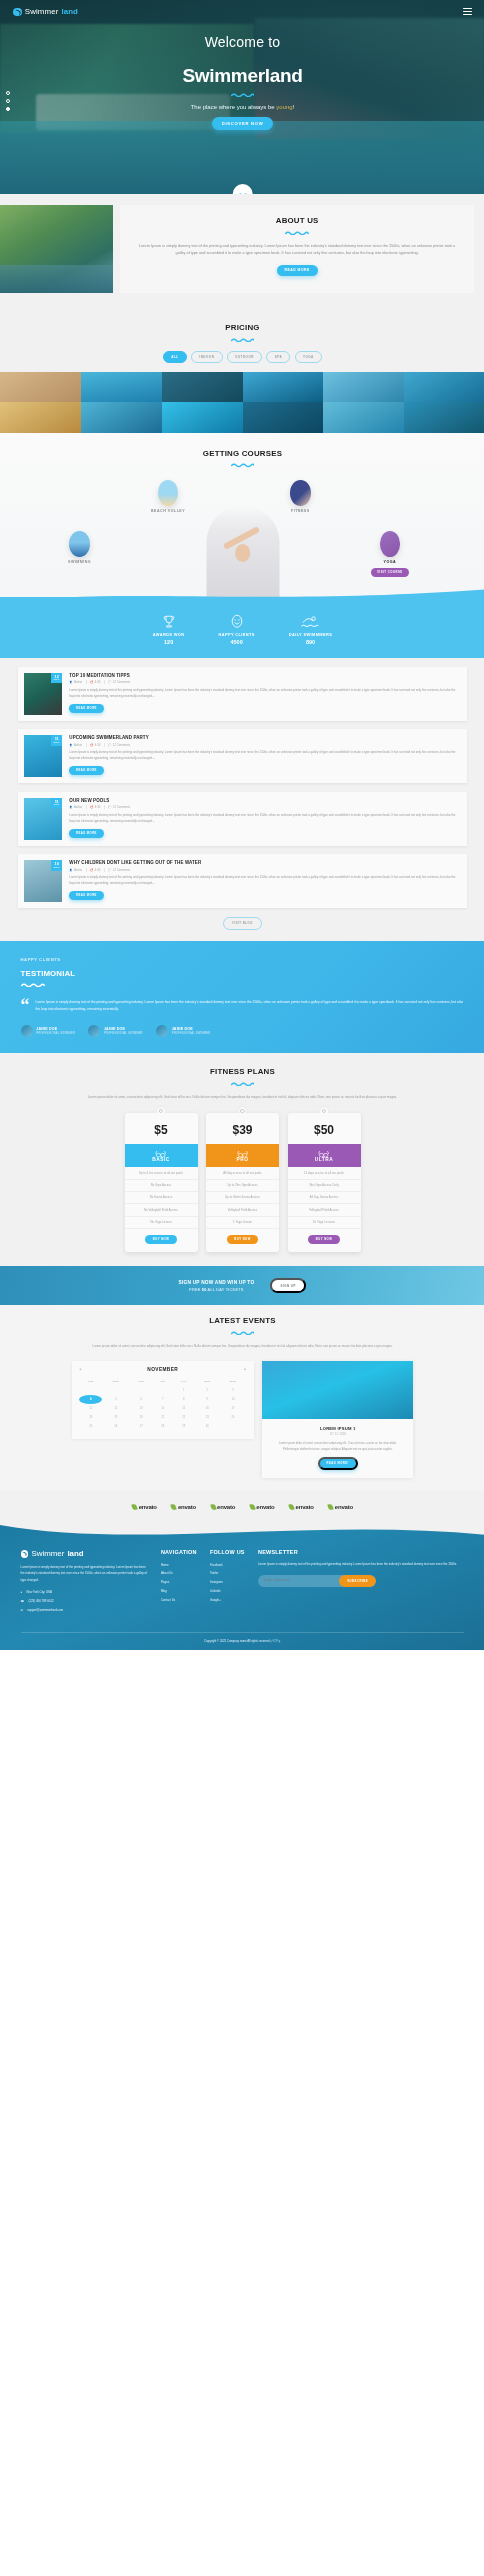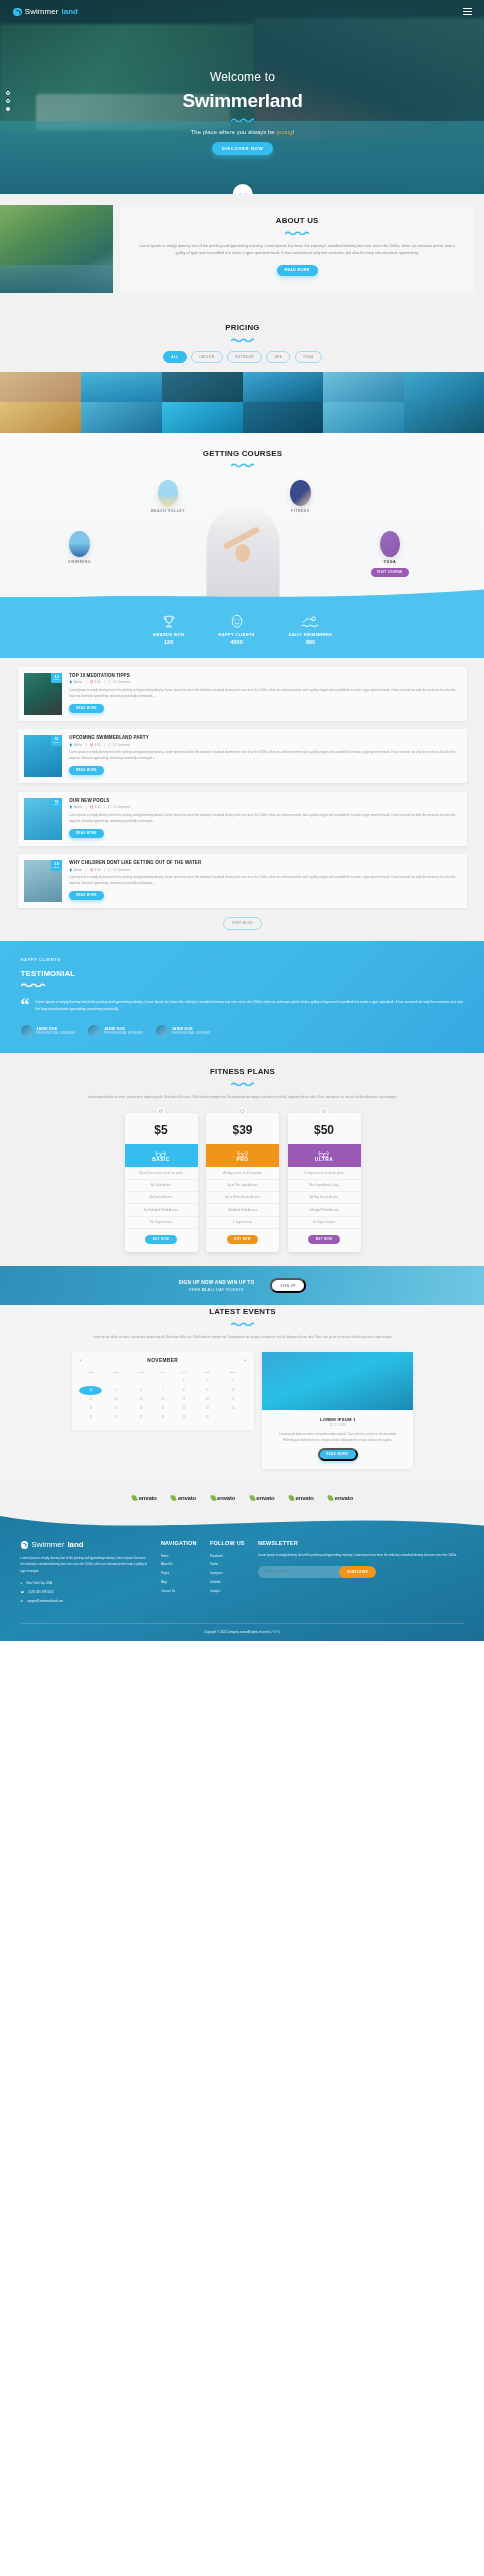--- a/index.html
+++ b/index.html
@@ -32,22 +32,22 @@
   .topbar{position:relative;z-index:5;display:flex;align-items:center;justify-content:space-between;
     padding:7.3px 13.3px 0 13.3px;}
   .logo{display:flex;align-items:center;gap:3px;font-size:7.9px;font-weight:400;color:#fff;letter-spacing:0.1px;}
   .logo .mark{width:8.5px;height:8.5px;border-radius:50%;background:#35bdf0;display:inline-block;position:relative;}
   .logo .mark:after{content:"";position:absolute;left:1.8px;top:2.4px;width:4.8px;height:3.6px;border:0.9px solid #0c2a35;
     border-left:none;border-bottom:none;border-radius:0 3.6px 0 0;transform:rotate(18deg);}
   .logo b{color:#35bdf0;font-weight:700;}
   .burger{width:8.5px;display:flex;flex-direction:column;gap:1.8px;cursor:pointer;}
   .burger i{display:block;height:1.2px;background:#fff;border-radius:0.6px;}
   .hero-center{position:relative;z-index:5;text-align:center;padding-top:18px;}
-  .hero-welcome{color:#fff;font-size:12px;font-weight:300;letter-spacing:0.2px;margin-top:36px;}
-  .hero-title{color:#fff;font-size:19px;font-weight:700;letter-spacing:-0.3px;margin-top:7px;line-height:1.1;}
+  .hero-welcome{color:#fff;font-size:14px;font-weight:300;letter-spacing:0.2px;}
+  .hero-title{color:#fff;font-size:19px;font-weight:700;letter-spacing:-0.3px;margin-top:16px;line-height:1.1;}
   .wave{display:inline-block;margin:5.5px auto 0;width:24px;height:4.2px;}
   .wave svg{display:block}
   .hero-sub{color:#e9f3f6;font-size:6px;margin-top:5.5px;font-weight:300;}
   .hero-sub .hl{color:#d9b14e;}
   .btn-pill{display:inline-block;background:#35bdf0;color:#fff;border:none;border-radius:12px;
     font-size:4.2px;font-weight:700;letter-spacing:0.7px;padding:4.2px 9.7px;margin-top:6.7px;cursor:pointer;
     box-shadow:0 2.4px 5.5px rgba(53,189,240,.45);}
   .hero-dots{position:absolute;left:6px;top:91px;z-index:6;display:flex;flex-direction:column;gap:3.6px;}
   .hero-dots span{width:4.2px;height:4.2px;border-radius:50%;border:0.9px solid #fff;display:block;cursor:pointer;}
   .hero-dots span.on{background:#fff;}
@@ -163,21 +163,21 @@
   .cta{position:relative;background:linear-gradient(100deg,#2f8fb8,#3aa5cd 45%,#6fc8e4);padding:12px 0;
     text-align:center;overflow:hidden;}
   .cta-inner{position:relative;z-index:2;display:flex;align-items:center;justify-content:center;gap:15.7px;}
   .cta-line1{font-size:4.8px;font-weight:700;color:#fff;letter-spacing:0.2px;}
   .cta-line2{font-size:3.9px;color:#eaf7fd;margin-top:1.8px;letter-spacing:0.2px;}
   .cta-line2 b{color:#fff;}
   .cta-btn{background:#fff;color:#6f7b82;border-radius:7.3px;font-size:2.9px;font-weight:700;
     letter-spacing:0.5px;padding:3.6px 8.5px;cursor:pointer;}
 
   
-  .events{background:#f4f4f4;padding:2px 0 12px;text-align:center;}
+  .events{background:#f4f4f4;padding:11px 0 12px;text-align:center;}
   .events-desc{font-size:3px;line-height:2;color:#9a9a9a;margin:6px auto 0;width:351px;}
   .events-row{display:flex;gap:8.5px;justify-content:center;margin-top:12px;align-items:flex-start;}
   .cal{background:#fafafa;width:182px;box-shadow:0 1.2px 3.6px rgba(0,0,0,.07);padding:6px 7.3px 8.5px;}
   .cal-top{display:flex;align-items:center;justify-content:space-between;font-size:2.8px;color:#bdbdbd;}
   .cal-month{font-size:4.8px;font-weight:700;color:#1f1f1f;letter-spacing:0.4px;}
   .cal-grid{width:100%;border-collapse:collapse;margin-top:4.8px;}
   .cal-grid th{font-size:2.5px;color:#b4b4b4;font-weight:700;padding:3px 0;letter-spacing:0.2px;}
   .cal-grid td{font-size:2.7px;color:#b9b9b9;padding:3px 0;text-align:center;}
   .cal-grid td.on{background:#35bdf0;color:#fff;border-radius:50%;font-weight:700;}
   .ev-card{width:151px;background:#fafafa;box-shadow:0 1.2px 4.8px rgba(0,0,0,.09);padding-bottom:8.5px;}

